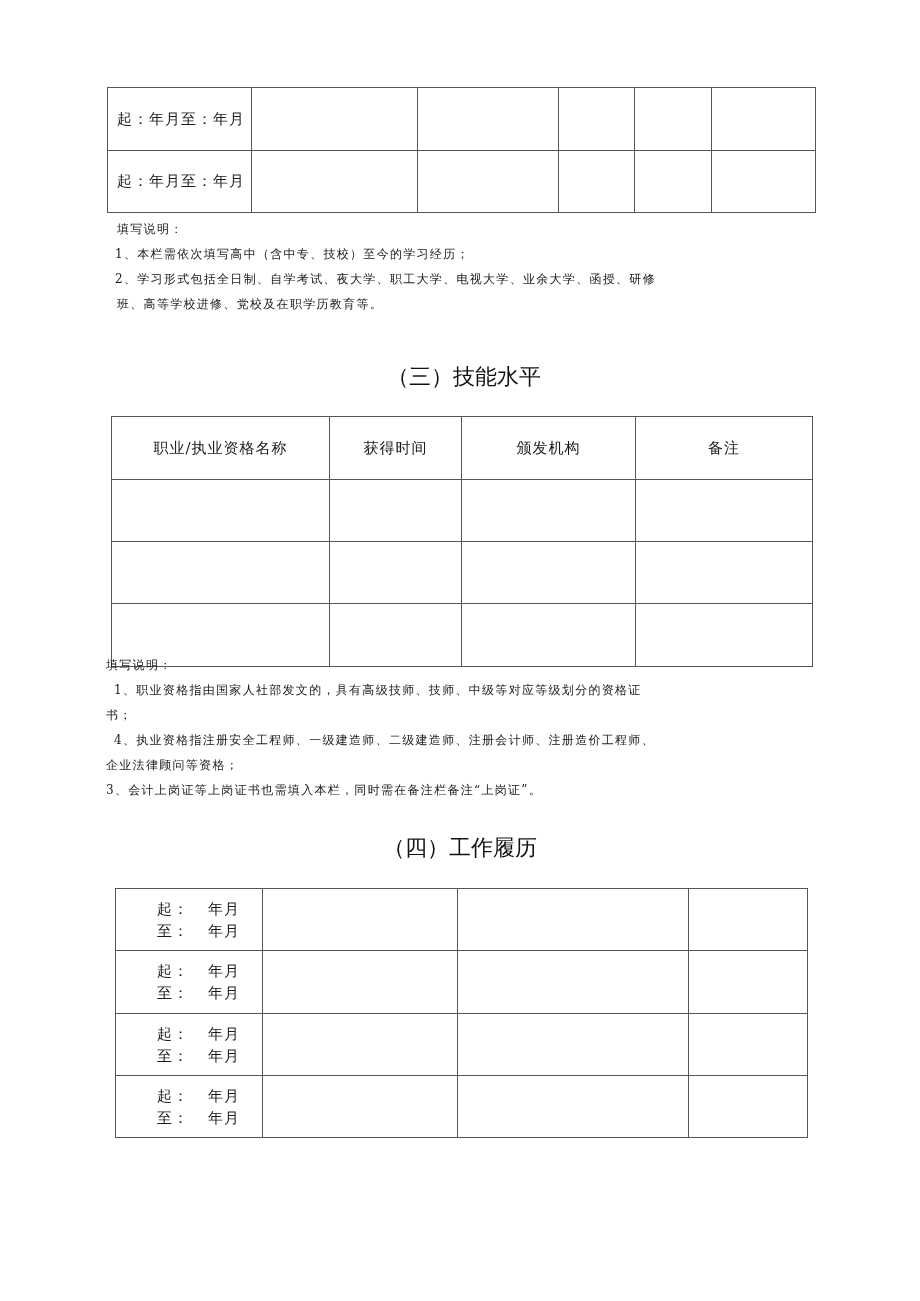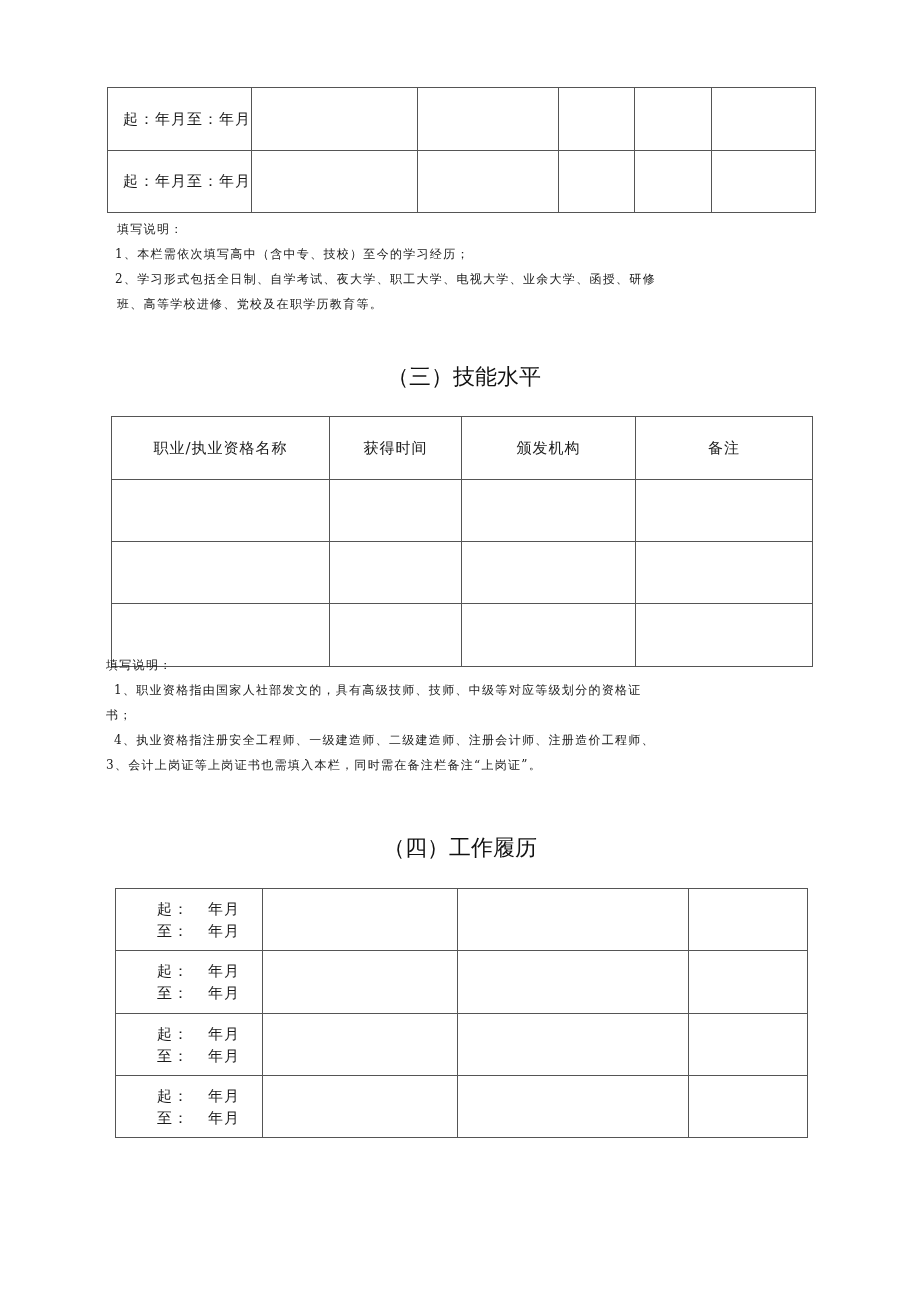--- a/index.html
+++ b/index.html
@@ -14,21 +14,21 @@
     table-layout: fixed;
   }
   table.grid td {
     border: 1px solid #555555;
     padding: 0;
     font-size: 15px;
     vertical-align: middle;
     text-align: center;
     letter-spacing: 1px;
   }
-  table.grid td.left { text-align: right; padding-left: 3px; }
+  table.grid td.left { text-align: center; padding-left: 3px; }
   .daterange { font-size: 15px; white-space: nowrap; letter-spacing: 1px; }
   .twoline { font-size: 15px; line-height: 22px; text-align: left; padding-left: 2px; }
   .twoline .lbl { display: inline-block; width: 70px; }
   .notes {
     position: absolute;
     font-size: 12px;
     line-height: 25px;
     letter-spacing: 1.3px;
     color: #1a1a1a;
   }
@@ -117,20 +117,21 @@
     <td></td>
   </tr>
 </tbody>
   </table>
 
 <div class="notes" style="left:106px; top:653px;">
   <div class="line">填写说明：</div>
   <div class="line" style="padding-left:8px"> 1、职业资格指由国家人社部发文的，具有高级技师、技师、中级等对应等级划分的资格证</div>
   <div class="line">书；</div>
   <div class="line" style="padding-left:8px"> 4、执业资格指注册安全工程师、一级建造师、二级建造师、注册会计师、注册造价工程师、</div>
+  <div class="line">企业法律顾问等资格；</div>
   <div class="line">3、会计上岗证等上岗证书也需填入本栏，同时需在备注栏备注“上岗证”。</div>
 </div>
 
 <div class="section-title" style="top:833px; padding-left:0; box-sizing:border-box;">（四）工作履历</div>
 
 <table class="grid" style="left:115px; top:888px; width:692px;">
   <colgroup>
     <col style="width:147px">
       <col style="width:195px">
       <col style="width:231px">

